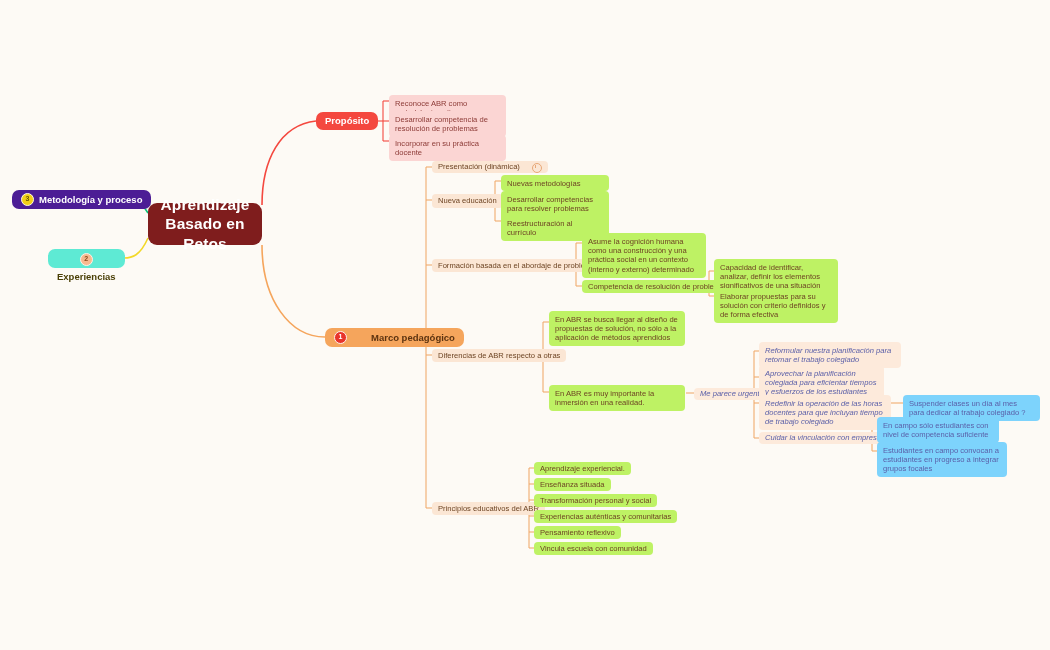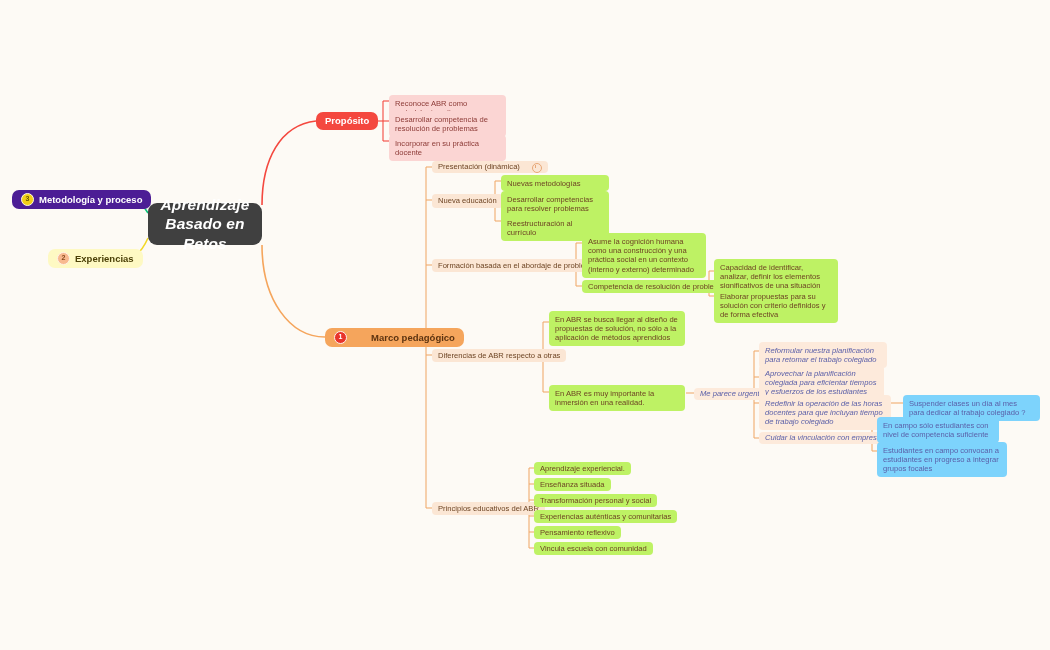--- a/index.html
+++ b/index.html
@@ -31,45 +31,44 @@
   .node {
     position: absolute;
     box-sizing: border-box;
     display: flex;
     align-items: center;
     line-height: 1.25;
   }
 
   
   .root {
-    background: #404040;
+    background: #7f1d1d;
     color: #ffffff;
     border-radius: 9px;
     font-size: 15.5px;
     font-weight: bold;
     text-align: center;
     justify-content: flex-start;
     letter-spacing: .1px;
     padding: 6px 10px;
-    font-style: italic;
   }
 
   
   .pill {
     border-radius: 7px;
     font-size: 9.5px;
     font-weight: bold;
     padding: 4px 9px;
     gap: 5px;
     white-space: nowrap;
   }
   .pill.red    { background: #f4483f; color: #ffffff; }
   .pill.orange { background: #f5a55c; color: #5c3310; }
   .pill.green  { background: #4c1d95; color: #ffffff; }
-  .pill.yellow { background: #fef9c3; color: #4a3f06; }
+  .pill.yellow { background: #5eead4; color: #4a3f06; flex-direction: column; }
 
   .badge {
     width: 11px;
     height: 11px;
     border-radius: 50%;
     display: inline-flex;
     align-items: center;
     justify-content: center;
     font-size: 7px;
     font-weight: bold;
@@ -282,21 +281,21 @@
     <span class="txt">En ABR se busca llegar al diseño de propuestas de solución, no sólo a la aplicación de métodos aprendidos</span>
   </div>
   <div class="node leaf soft" style="left:549px; top:385px; width:136px;">
     <span class="txt">En ABR es muy importante la inmersión en una realidad.</span>
   </div>
 
   <div class="node leaf ital" style="left:694px; top:388px; height:12px;">
     <span class="txt">Me parece urgente</span>
   </div>
 
-  <div class="node leaf ital" style="left:759px; top:342px; width:128px;">
+  <div class="node leaf ital" style="left:759px; top:342px; width:142px;">
     <span class="txt">Reformular nuestra planificación para retomar el trabajo colegiado</span>
   </div>
   <div class="node leaf ital" style="left:759px; top:365px; width:125px;">
     <span class="txt">Aprovechar la planificación colegiada para eficientar tiempos y esfuerzos de los estudiantes</span>
   </div>
   <div class="node leaf ital" style="left:759px; top:395px; width:132px;justify-content:center;">
     <span class="txt">Redefinir la operación de las horas docentes para que incluyan tiempo de trabajo colegiado</span>
   </div>
   <div class="node leaf ital-deep" style="left:903px; top:395px; width:137px;">
     <span class="txt">Suspender clases un día al mes para dedicar al trabajo colegiado ?</span>

